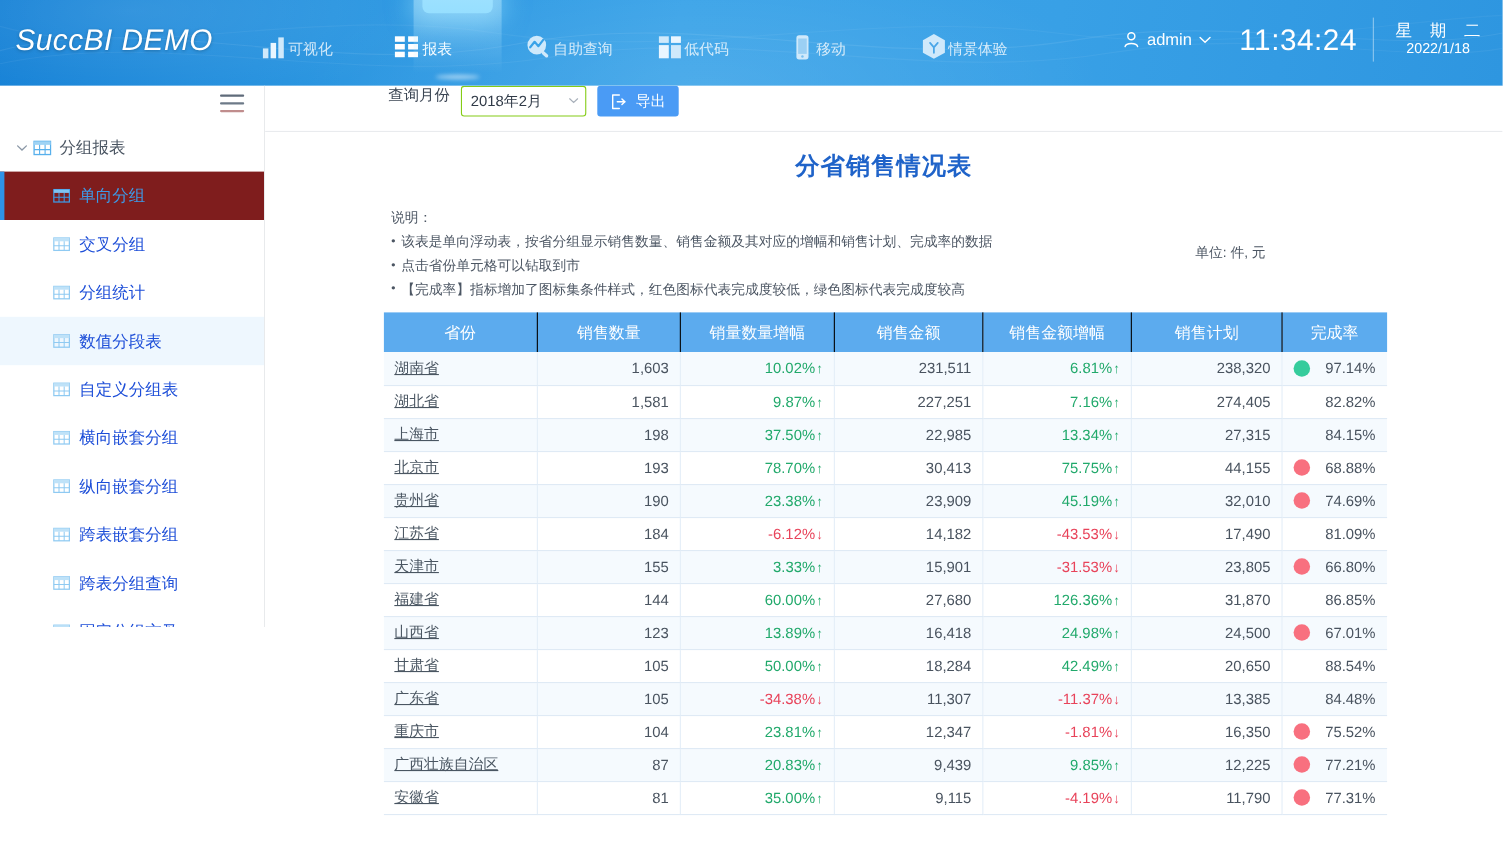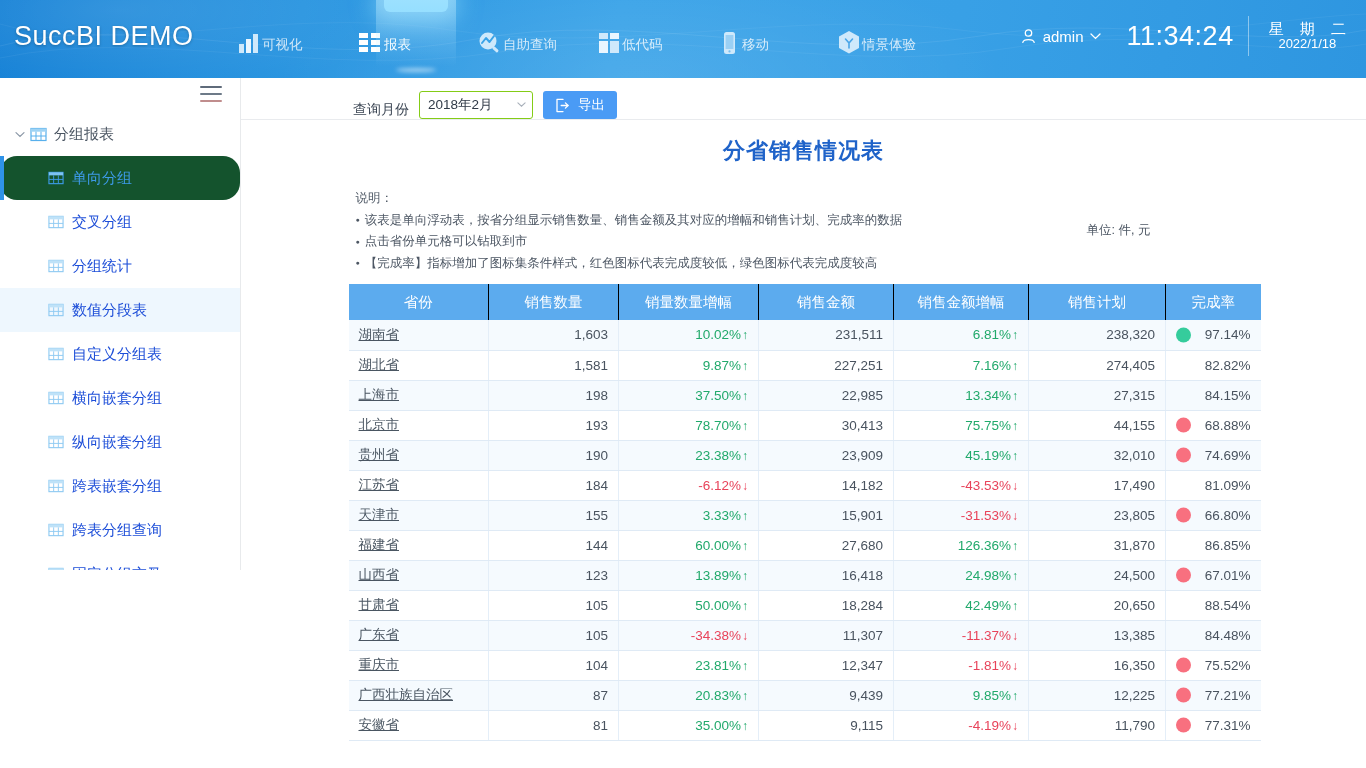--- a/index.html
+++ b/index.html
@@ -20,20 +20,21 @@
     overflow: hidden;
   }
   .topbar .wave {
     position: absolute; left:0; top:0; width:1366px; height:78px; opacity:0.35;
   }
   .logo {
     position: absolute; left: 14px; top: 21px;
     font-size: 27px; color: #ffffff; letter-spacing: .5px;
     text-shadow: 0 1px 3px rgba(0,0,0,.25);
     font-family: "Liberation Sans", sans-serif;
+    font-style: italic;
   }
 
   .nav { position: absolute; left: 236px; top: 0; height: 78px; display: flex; }
   .nav-item {
     position: relative;
     width: 120px; height: 78px;
     display: flex; flex-direction: row; align-items: center; justify-content: flex-start;
     padding-top: 11px;
     color: rgba(255,255,255,.78);
     font-size: 13.5px;
@@ -83,31 +84,31 @@
     position: relative; padding-left: 12px;
   }
   .tree-node .caret { width:16px; color:#c8b39a; font-size:11px; display:flex; align-items:center; justify-content:center; }
   .tree-node .caret.down { color:#8a97a6; }
   .tree-node .tico { margin: 0 7px 0 2px; display:flex; align-items:center; }
   .leaf {
     height: 44px; display:flex; align-items:center; font-size:15px; color:#1d4ed8; cursor:pointer;
     padding-left: 48px; position: relative;
   }
   .leaf .tico { margin-right: 8px; display:flex; align-items:center; }
-  .leaf.selected { background:#14532d; color:#3d9ae8;border-radius:17px; }
+  .leaf.selected { background:#7f1d1d; color:#3d9ae8; }
   .leaf.selected::before { content:""; position:absolute; left:0; top:0; width:4px; height:44px; background:#2f93e8; }
   .leaf.hover { background:#eef7fe; }
 
   
   .main {
     position:absolute; left:241px; top:78px; width:1125px; height:690px;
     background:#fff; overflow:hidden;
   }
   .toolbar {
-    height: 42px; border-bottom:1px solid #e9ebee; display:flex; align-items:flex-end;
+    height: 42px; border-bottom:1px solid #e9ebee; display:flex; align-items:flex-start;
     padding-left: 112px; gap: 10px;
   }
   .toolbar .tlabel { font-size:14px; color:#3c4654; }
   .select-wrap { position:relative; }
   .select-box {
     width: 114px; height: 28px; border:1px solid #84cc16; border-radius:3px; background:#fff;
     font-size:13.5px; color:#303a47; padding: 0 24px 0 8px; line-height: 26px;
   }
   .select-arrow { position:absolute; right:7px; top:9px; width:9px; height:9px; pointer-events:none; }
   .btn-export {

